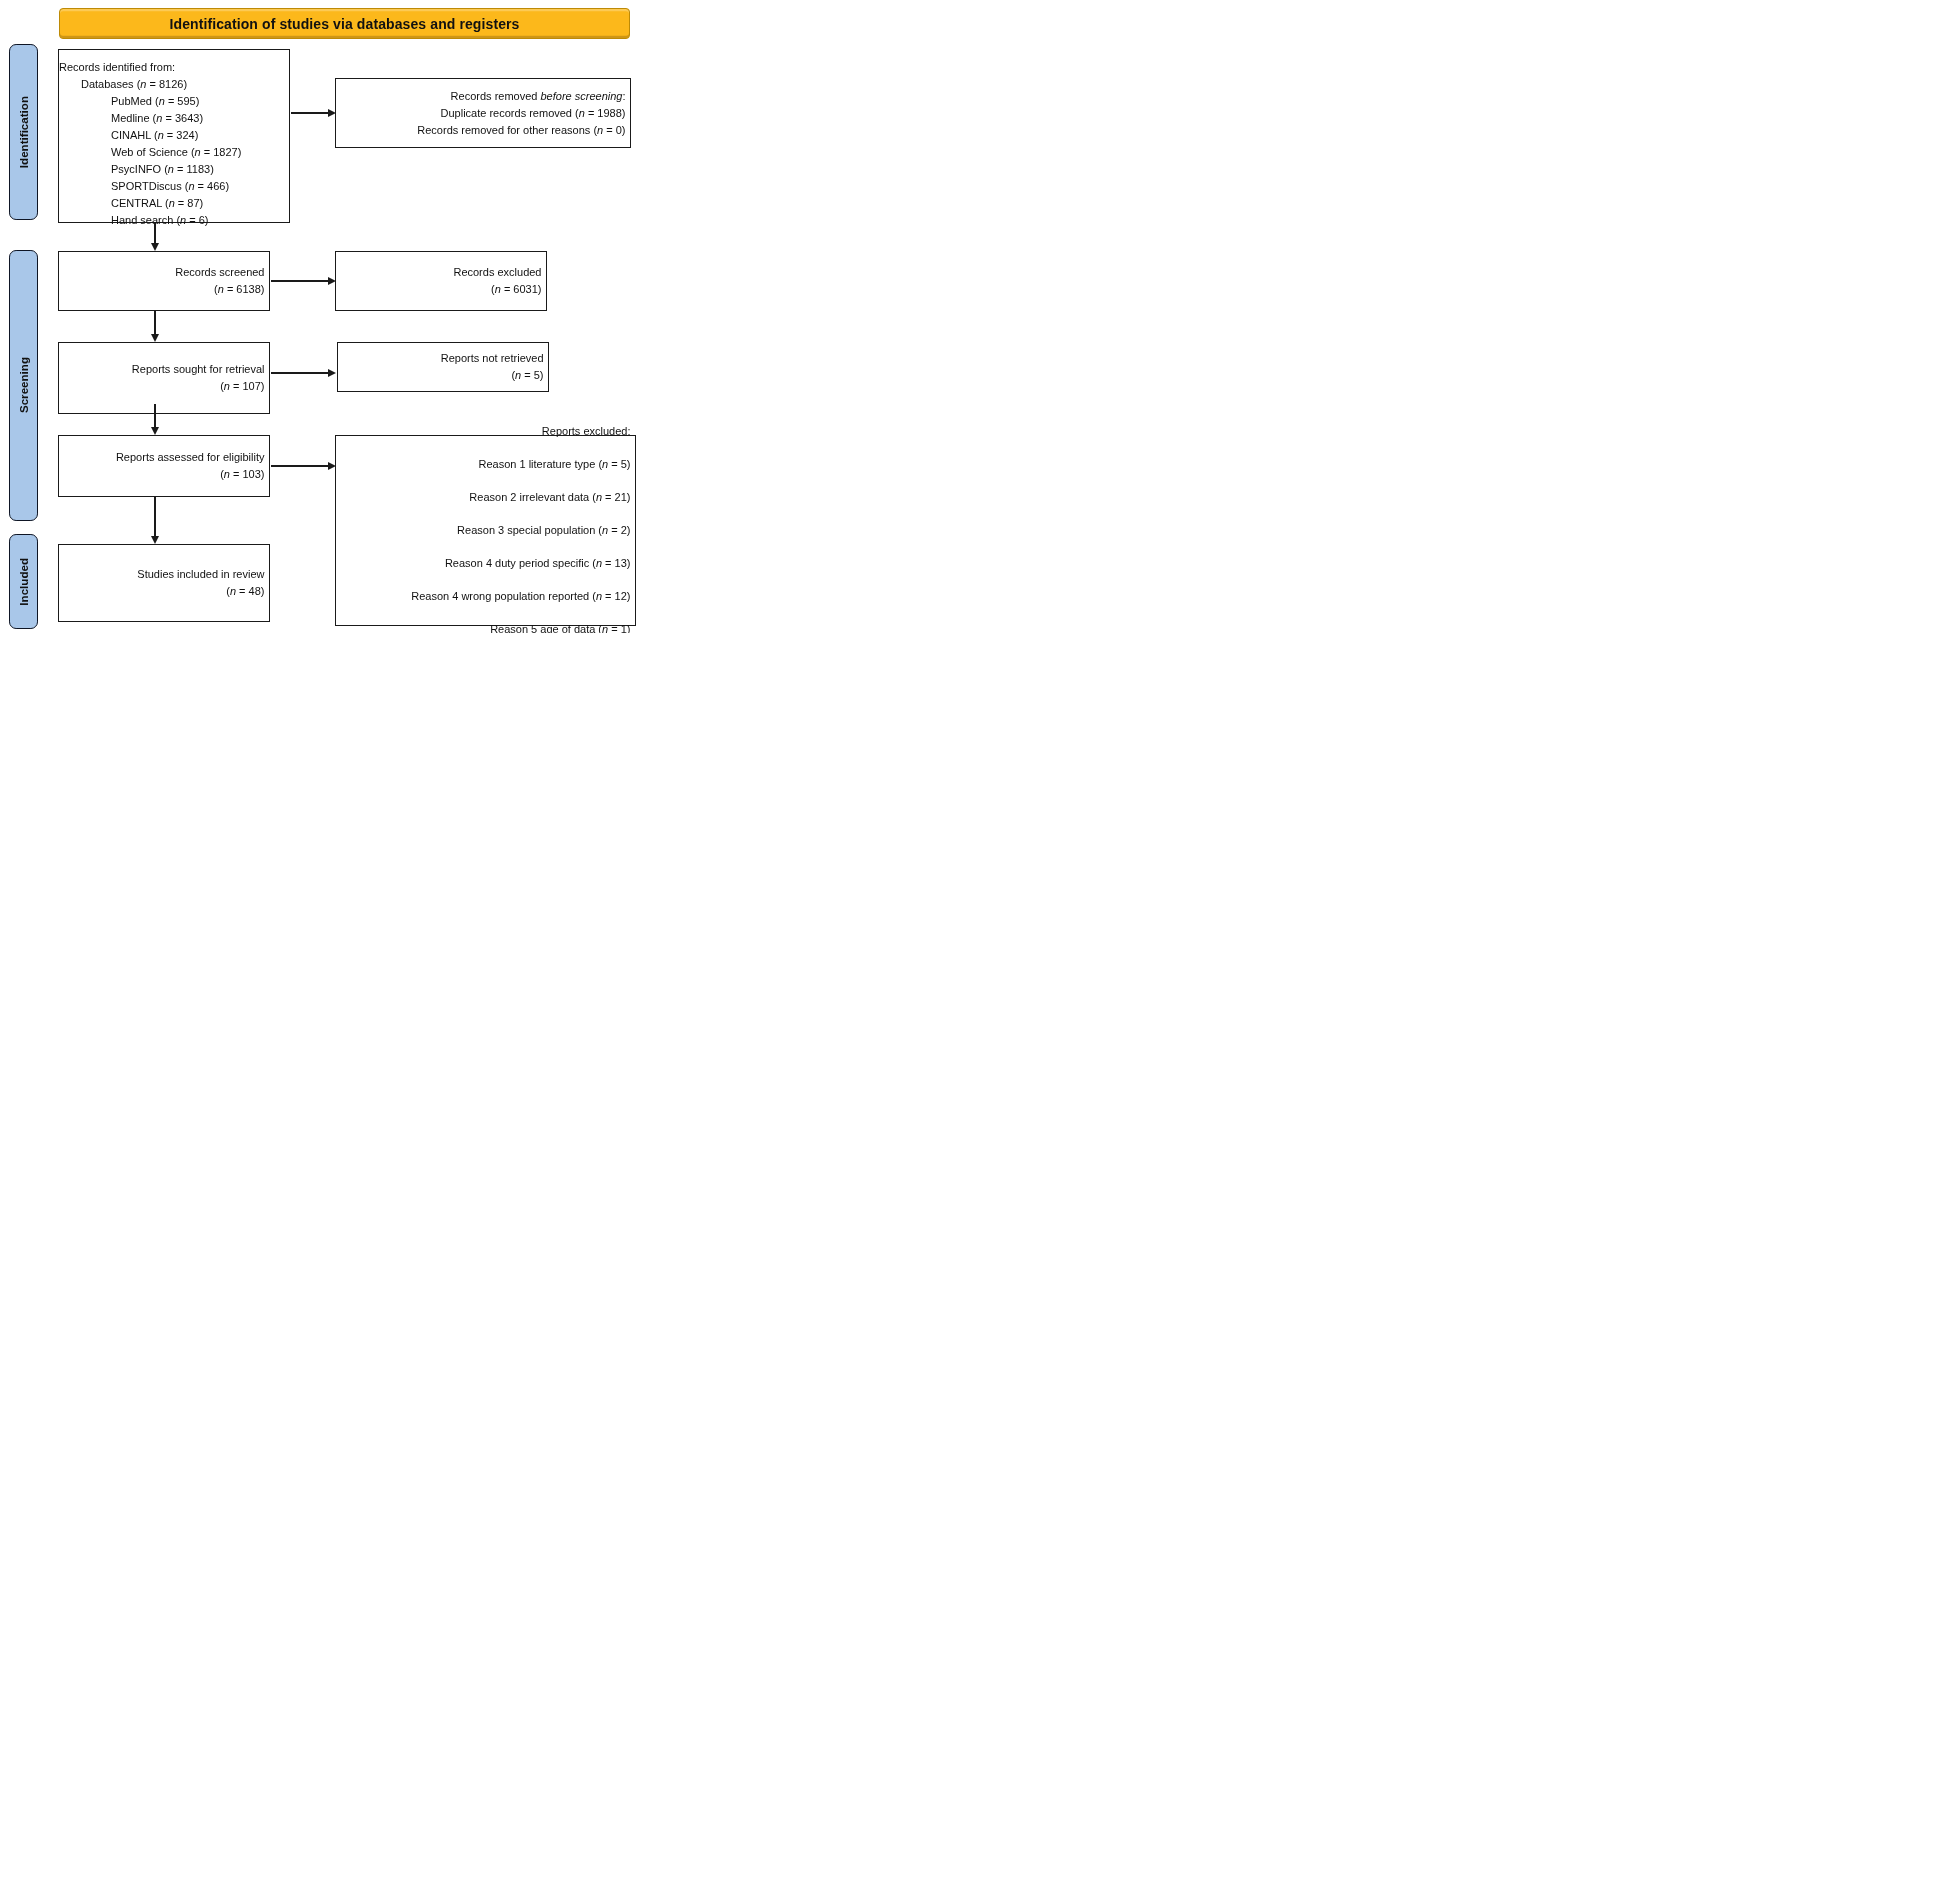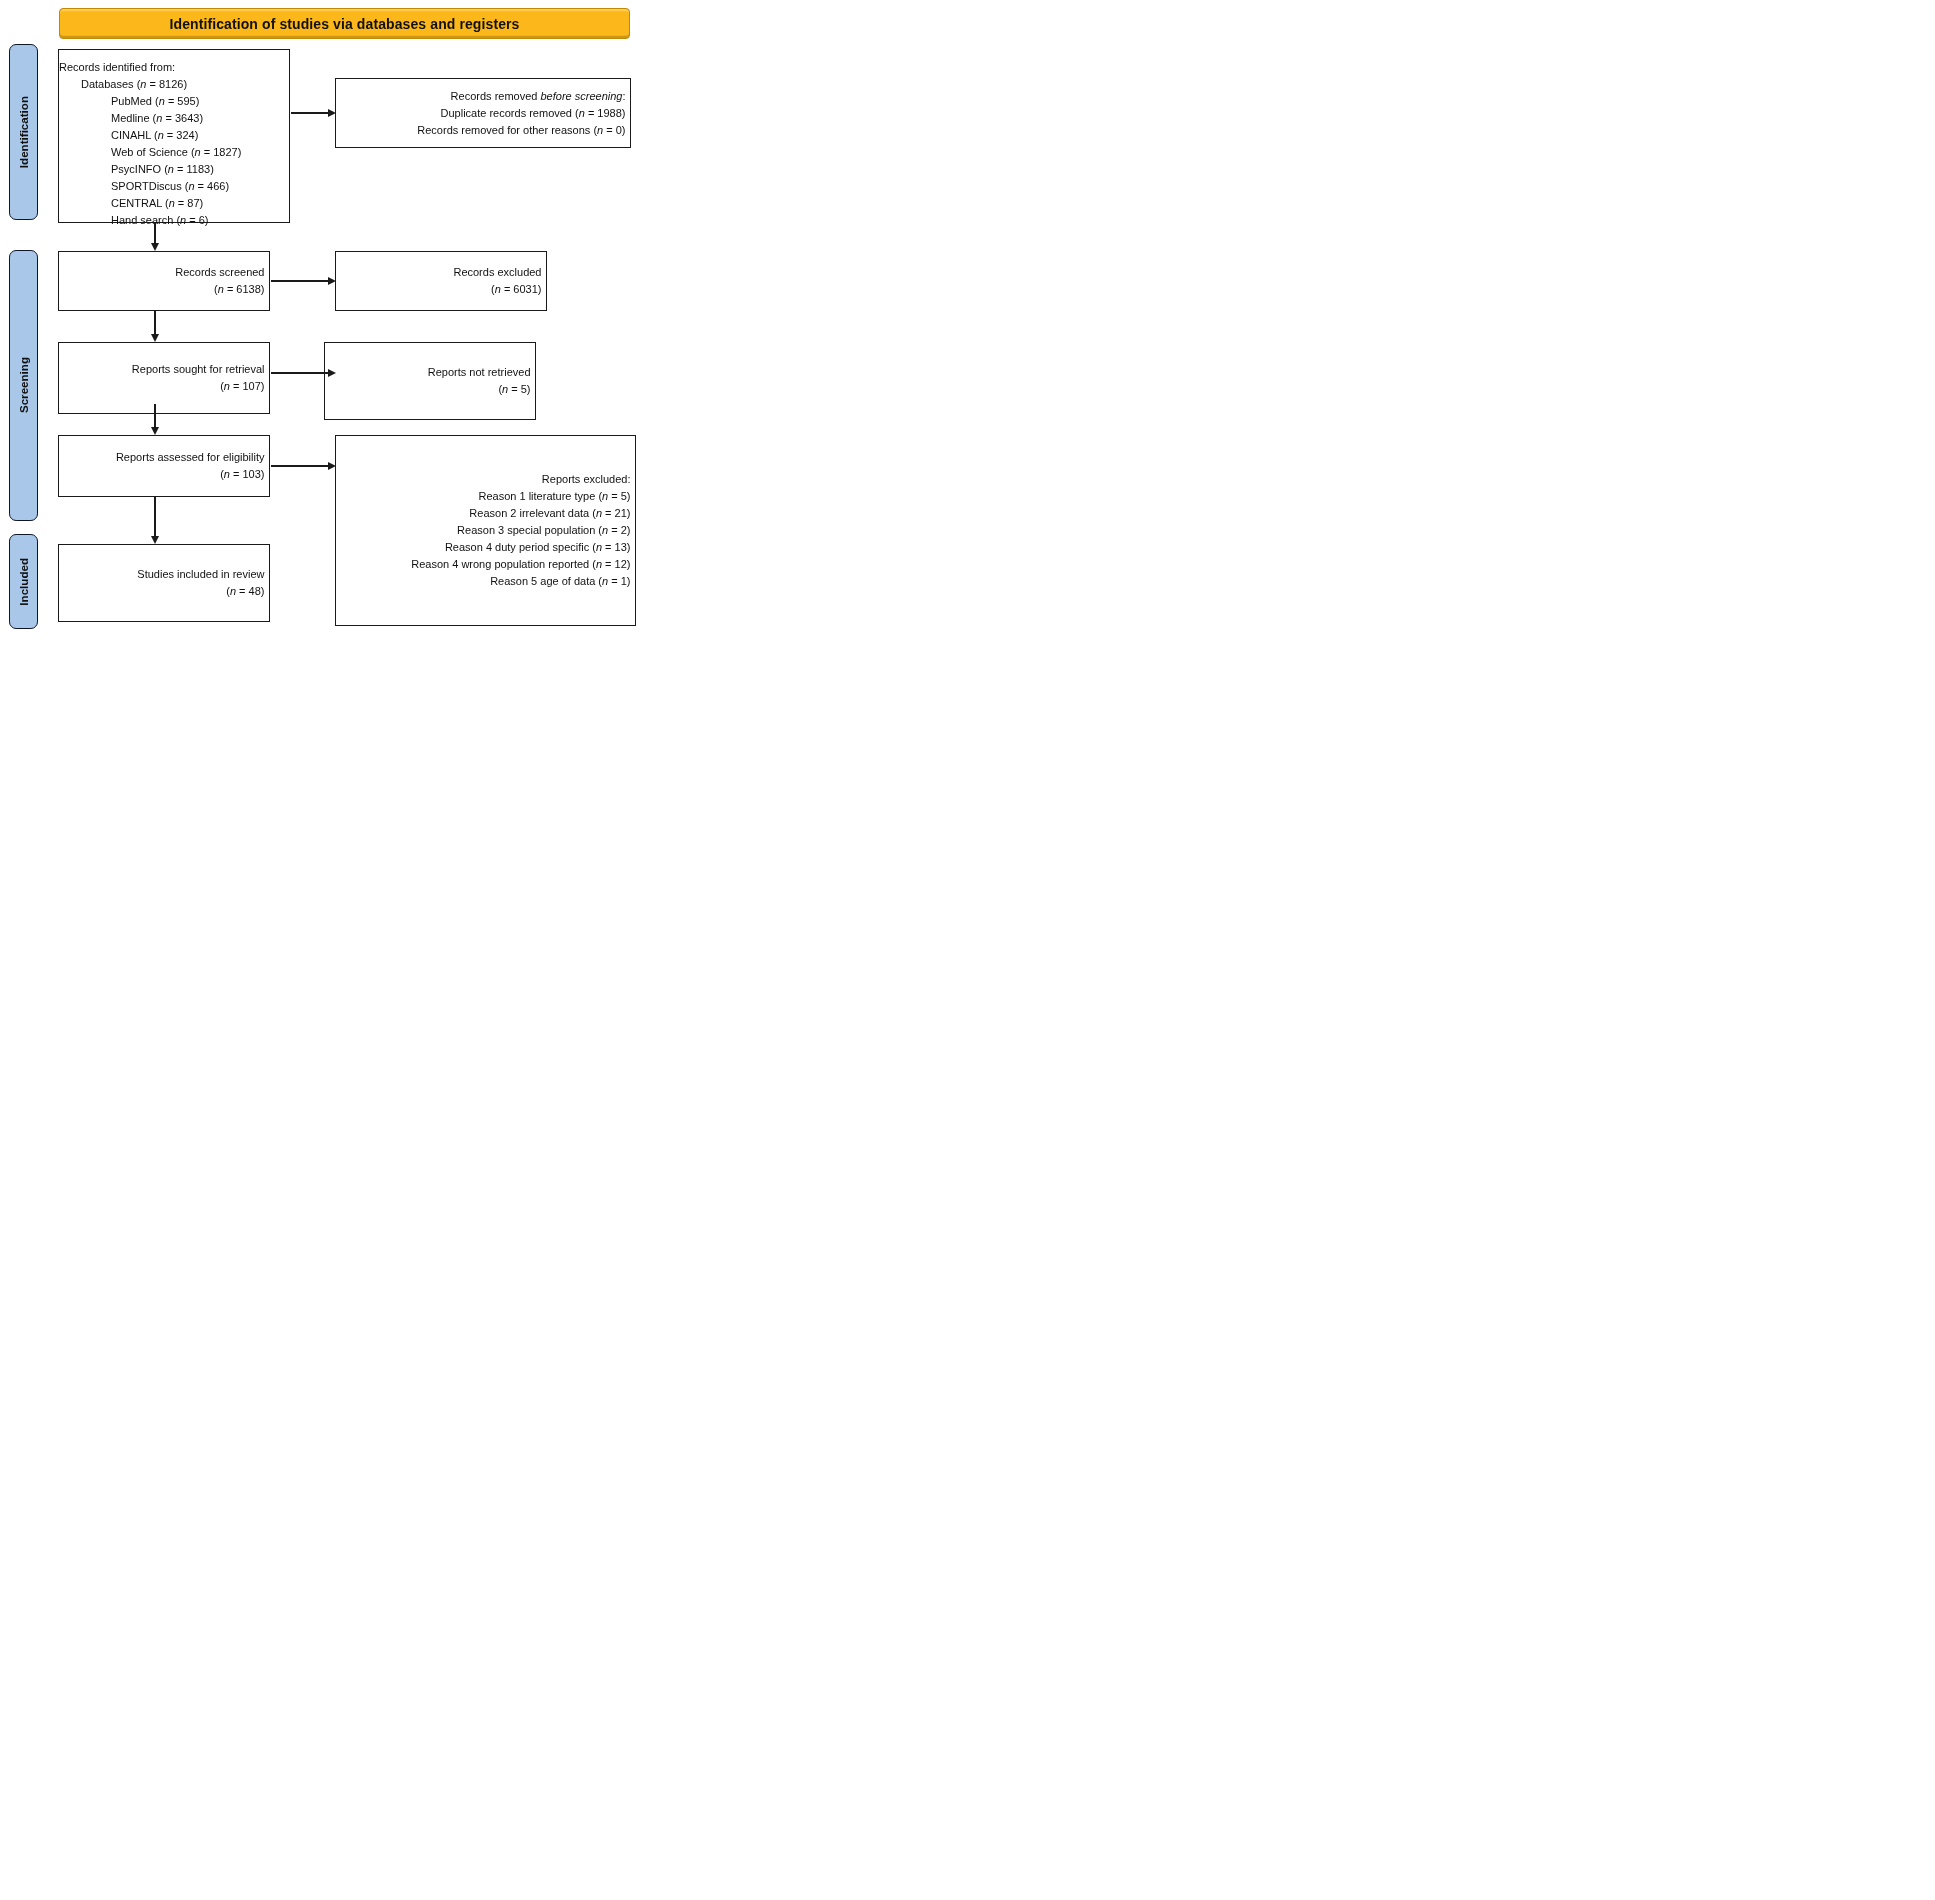--- a/index.html
+++ b/index.html
@@ -33,22 +33,22 @@
   .vcenter { display:flex; flex-direction:column; justify-content:center;text-align:right; }
 
   #box-records-identified { left:58px; top:49px; width:232px; height:174px; padding-top:9px; }
   #box-records-screened   { left:58px; top:251px; width:212px; height:60px; }
   #box-reports-sought     { left:58px; top:342px; width:212px; height:72px; }
   #box-reports-assessed   { left:58px; top:435px; width:212px; height:62px; }
   #box-studies-included   { left:58px; top:544px;width:212px; height:78px; }
 
   #box-records-removed    { left:335px; top:78px; width:296px; height:70px; }
   #box-records-excluded   { left:335px; top:251px; width:212px; height:60px; }
-  #box-reports-not-retrieved { left:324px; top:342px; width:212px; height:78px; }
-  #box-reports-excluded   { left:335px; top:435px; width:301px; height:191px; }
+  #box-reports-not-retrieved { left:337px; top:342px; width:212px; height:50px; }
+  #box-reports-excluded   { left:335px; top:435px; width:301px; height:191px;gap:16px; }
 
   
   .arrow { position:absolute; }
   .shaft-h { position:absolute; left:0; top:50%; height:1.3px; margin-top:-0.7px; background:#1A1A1A; }
   .head-r { position:absolute; right:0; top:50%; margin-top:-4px; width:0; height:0;
     border-left:8.5px solid #1A1A1A; border-top:4px solid transparent; border-bottom:4px solid transparent; }
   .shaft-v { position:absolute; top:0; left:50%; width:1.3px; margin-left:-0.7px; background:#1A1A1A; }
   .head-d { position:absolute; bottom:0; left:50%; margin-left:-4px; width:0; height:0;
     border-top:8.5px solid #1A1A1A; border-left:4px solid transparent; border-right:4px solid transparent; }
   .arrow-h { height:8px; }

